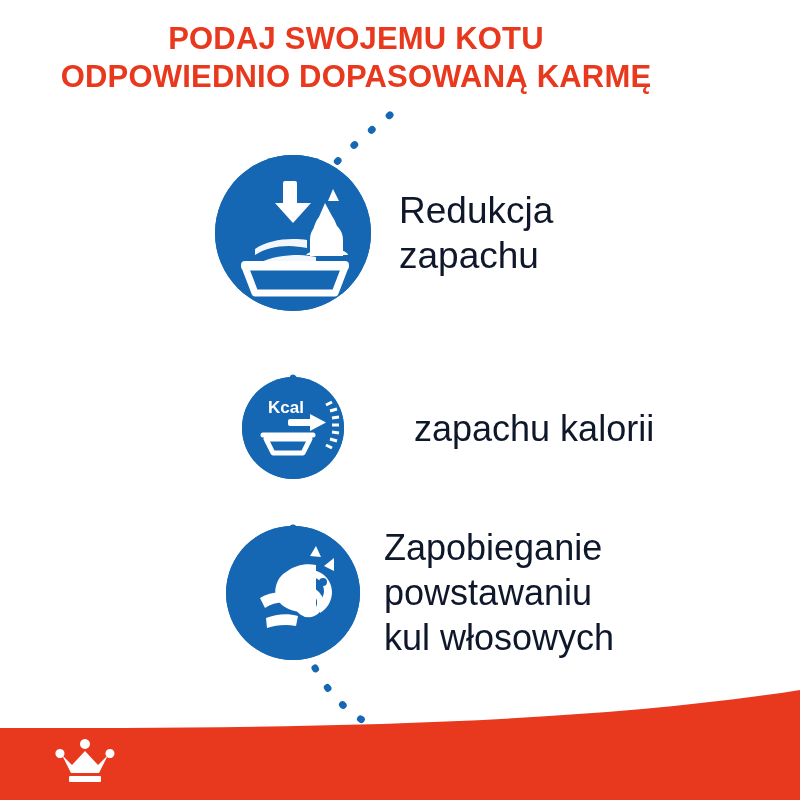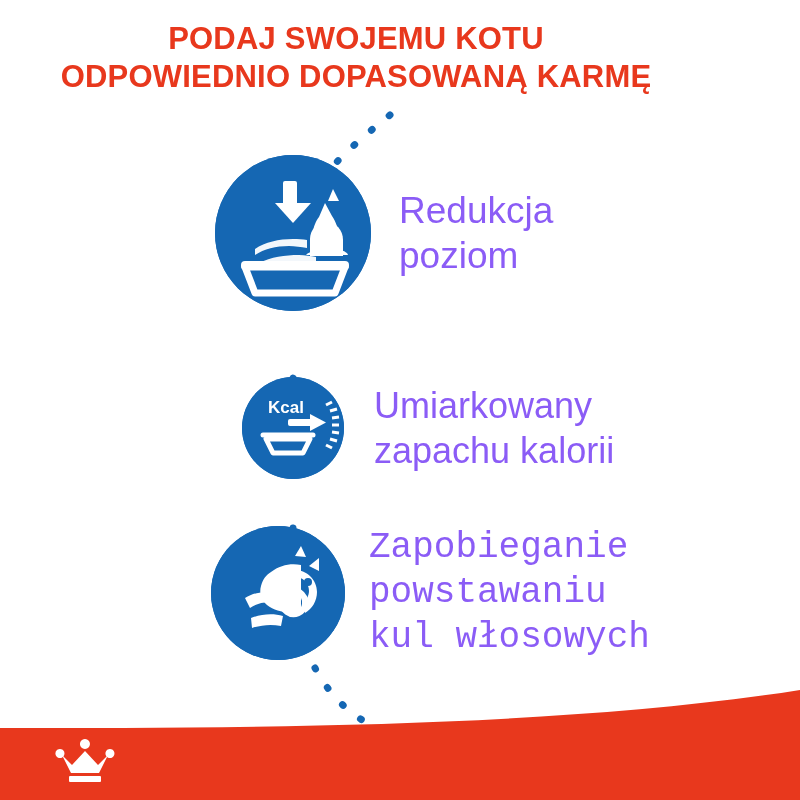--- a/index.html
+++ b/index.html
@@ -55,37 +55,37 @@
     top: 155px;
     left: 0;
     width: 800px;
   }
   .feature {
     position: absolute;
     display: flex;
     align-items: center;
   }
   .feature-1 { top: 0px;   left: 215px; }
-  .feature-2 { top: 222px; left: 215px; }
-  .feature-3 { top: 370px; left: 200px; font-family: Liberation Mono, monospace; }
+  .feature-2 { top: 222px; left: 215px; gap: 40px; }
+  .feature-3 { top: 370px; left: 215px; }
 
   .badge {
     background: #1567b3;
     border-radius: 50%;
     flex: 0 0 auto;
     position: relative;
   }
   .badge-lg { width: 156px; height: 156px; }
   .badge-sm { width: 102px; height: 102px; margin-left: 27px; }
   .badge-md { width: 134px; height: 134px; margin-left: 11px; }
 
   .badge svg { display: block; }
 
   .feature-text {
-    color: #8b5cf6;
+    color: #0f172a;
     font-size: 37px;
     line-height: 45px;
     margin-left: 28px;
     font-weight: normal;
   }
   .feature-2 .feature-text { margin-left: 30px; font-size: 36px; line-height: 45px;}
   .feature-3 .feature-text { margin-left: 24px; font-size: 36px; line-height: 45px;}
   .footer-curve {
     position: absolute;
     left: 0;
@@ -143,21 +143,21 @@
           </g>
 
           <g fill="#ffffff">
             <path d="M30 112 l100 0 l-10 26 l-80 0 z" fill="none" stroke="#ffffff" stroke-width="7" stroke-linejoin="round"></path>
             <rect x="26" y="106" width="108" height="9" rx="4"></rect>
           </g>
         </svg>
       </div>
       <div class="feature-text">
         <div>Redukcja</div>
-        <div>poziom</div>
+        <div>zapachu</div>
       </div>
     </div>
 
     <div class="feature feature-2">
       <div class="badge badge-sm">
         <svg viewBox="0 0 102 102" width="102" height="102">
           <circle cx="51" cy="51" r="51" fill="#1567b3"></circle>
           <text x="44" y="36" font-family="Liberation Sans, sans-serif" font-size="17" font-weight="bold" fill="#ffffff" text-anchor="middle">Kcal</text>
 
           <g fill="#ffffff">
@@ -175,21 +175,20 @@
             <line x1="84" y1="68" x2="90" y2="71"></line>
           </g>
 
           <g fill="none" stroke="#ffffff" stroke-width="5" stroke-linejoin="round" stroke-linecap="round">
             <path d="M24 62 l44 0 l-7 14 l-30 0 z"></path>
             <path d="M21 58 l50 0"></path>
           </g>
         </svg>
       </div>
       <div class="feature-text">
-        <div>Umiarkowany</div>
         <div>zapachu kalorii</div>
       </div>
     </div>
 
     <div class="feature feature-3">
       <div class="badge badge-md">
         <svg viewBox="0 0 134 134" width="134" height="134">
           <circle cx="67" cy="67" r="67" fill="#1567b3"></circle>
 
           <g fill="#ffffff">

